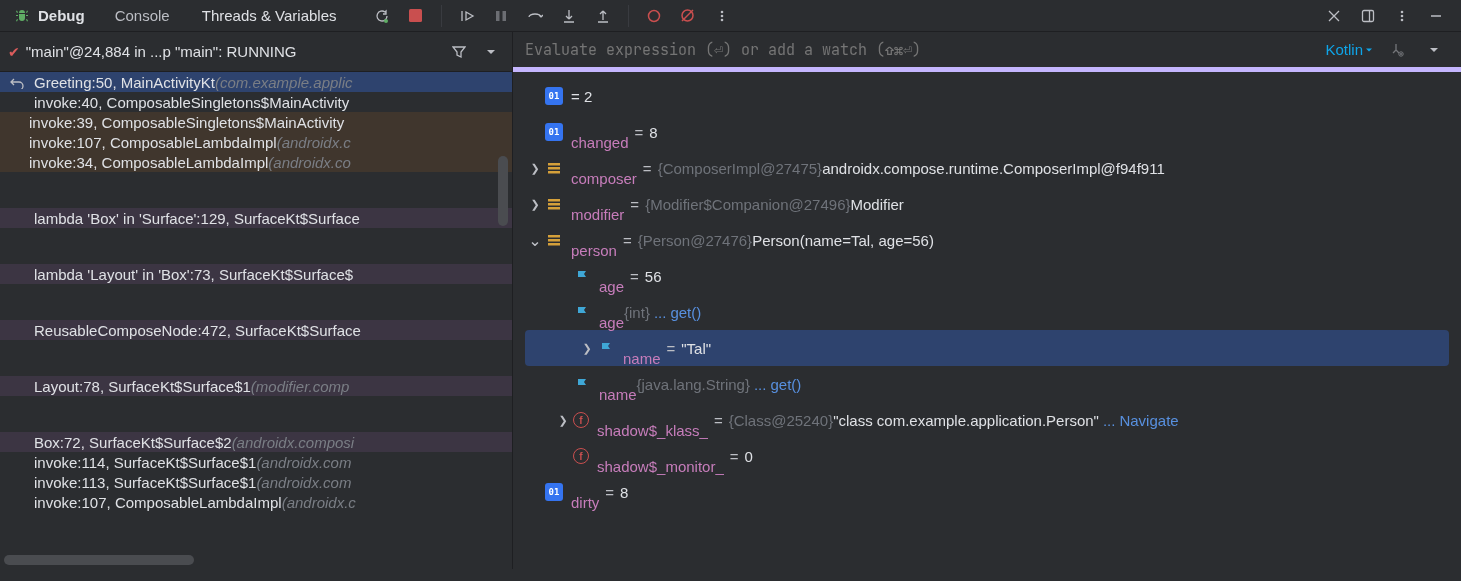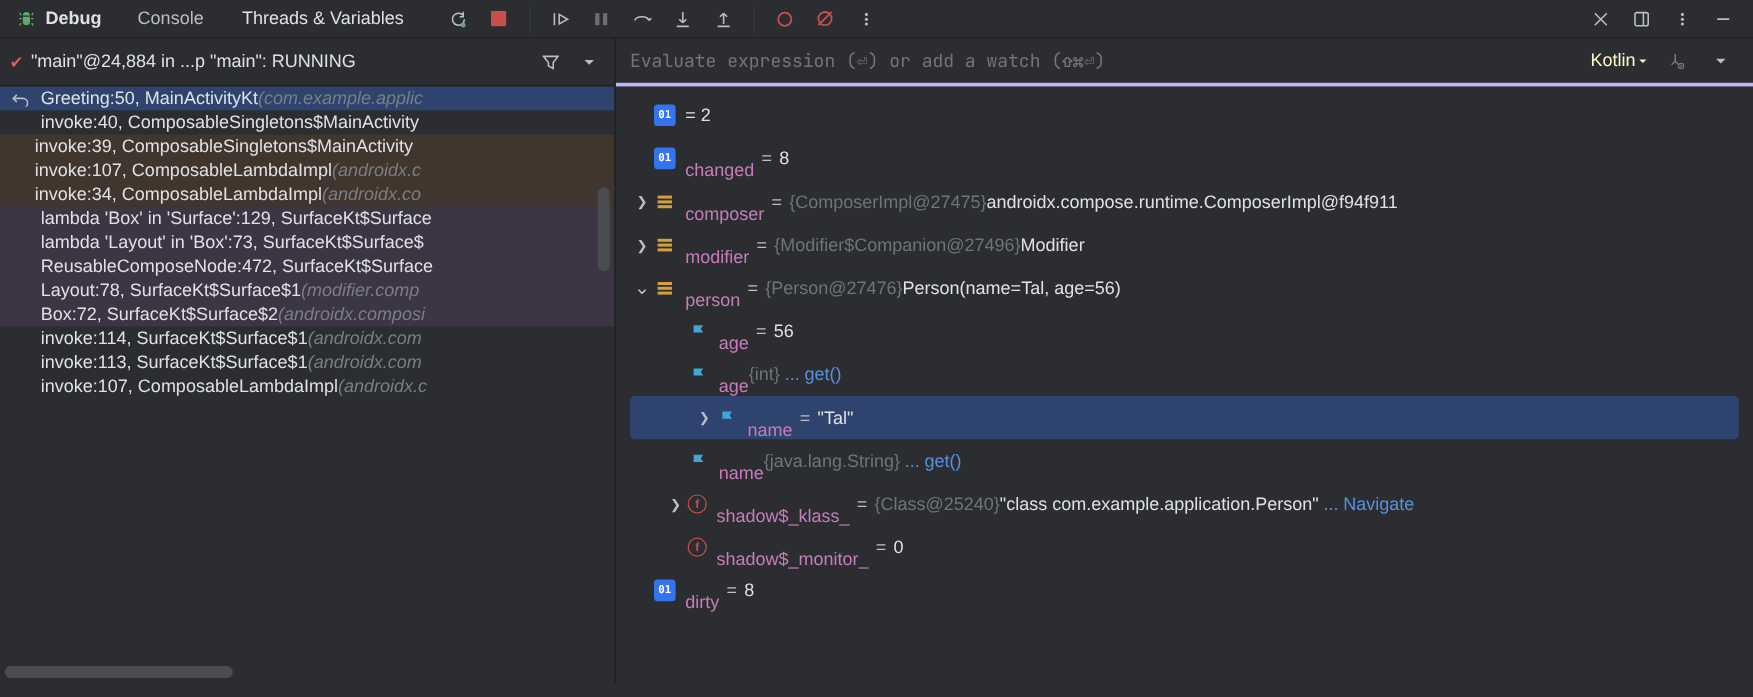--- a/index.html
+++ b/index.html
@@ -72,46 +72,46 @@
   overflow: hidden;
   position: relative;
   cursor: pointer;
 }
 .undo-icon { position: absolute; left: 10px; color: #bcbec4; font-size: 14px; }
 .frame-main { color: #dfe1e5; }
 .frame-dim { color: #7a7e85; font-style: italic; }
 
 .frame-row.selected { background: #2e436e; }
 .frame-row.tint-orange { background: rgba(120, 80, 40, 0.28); padding-left: 29px; }
-.frame-row.tint-purple { background: rgba(95, 70, 110, 0.32); }
+.frame-row.tint-purple { background: rgba(95, 70, 110, 0.32); margin-top: 36px; }
 
 .left-scrollbar { position: absolute; bottom: 4px; left: 4px; width: 190px; height: 10px; background: #4a4c50; border-radius: 5px; }
 .right-scrollbar { position: absolute; right: 4px; top: 124px; width: 10px; height: 70px; background: #4a4c50; border-radius: 5px; }
 
 .right-panel { flex: 1; display: flex; flex-direction: column; background: #2b2d30; overflow: hidden; }
 
 .eval-bar {
   display: flex;
   align-items: center;
   height: 40px;
   padding: 0 12px;
-  border-bottom: 3px solid #c4b5fd;
+  border-bottom: 5px solid #c4b5fd;
   background: #2b2d30;
   gap: 32px;
 }
 .eval-input {
   flex: 1;
   background: transparent;
   border: none;
   color: #6f737a;
   font-family: "JetBrains Mono", Menlo, monospace;
   font-size: 15px;
   outline: none;
 }
-.eval-right { display: flex; align-items: center; gap: 8px; color: #fef9c3; }
+.eval-right { display: flex; align-items: center; gap: 8px; color: #0ea5e9; }
 .kotlin-lbl { display: flex; align-items: center; gap: 2px; cursor: pointer; }
 
 .vars-list { flex: 1; overflow-y: auto; padding: 6px 0; }
 .var-row {
   display: flex;
   align-items: center;
   height: 36px;
   padding-left: 12px;
   white-space: nowrap;
   cursor: pointer;

